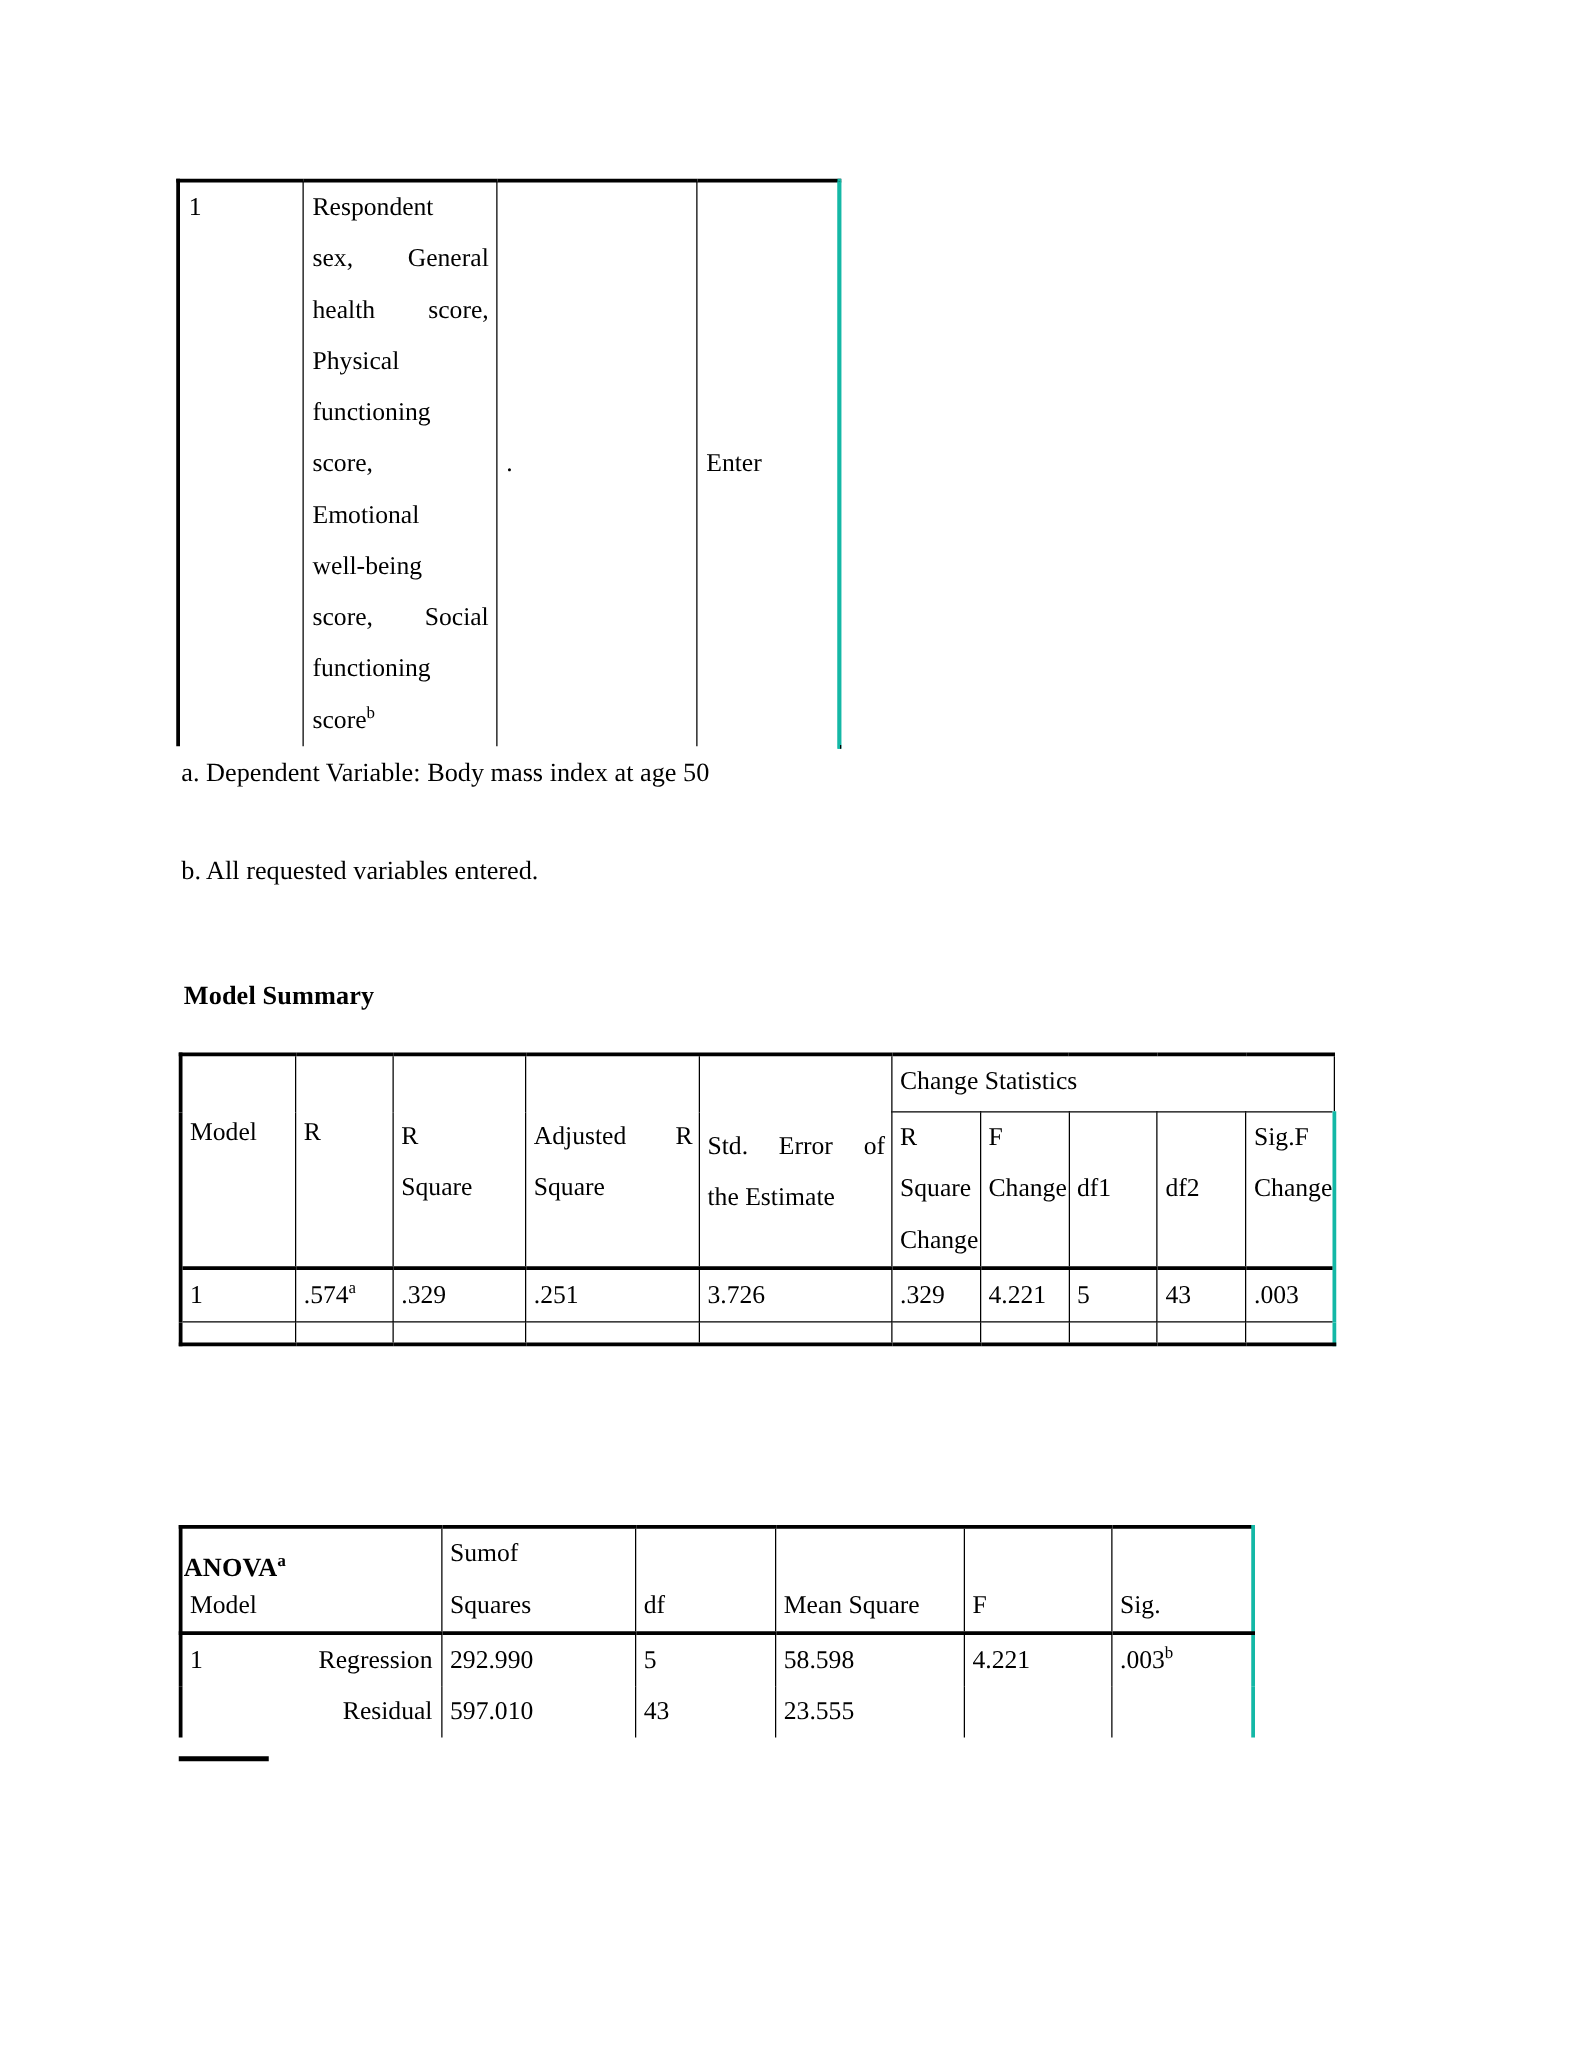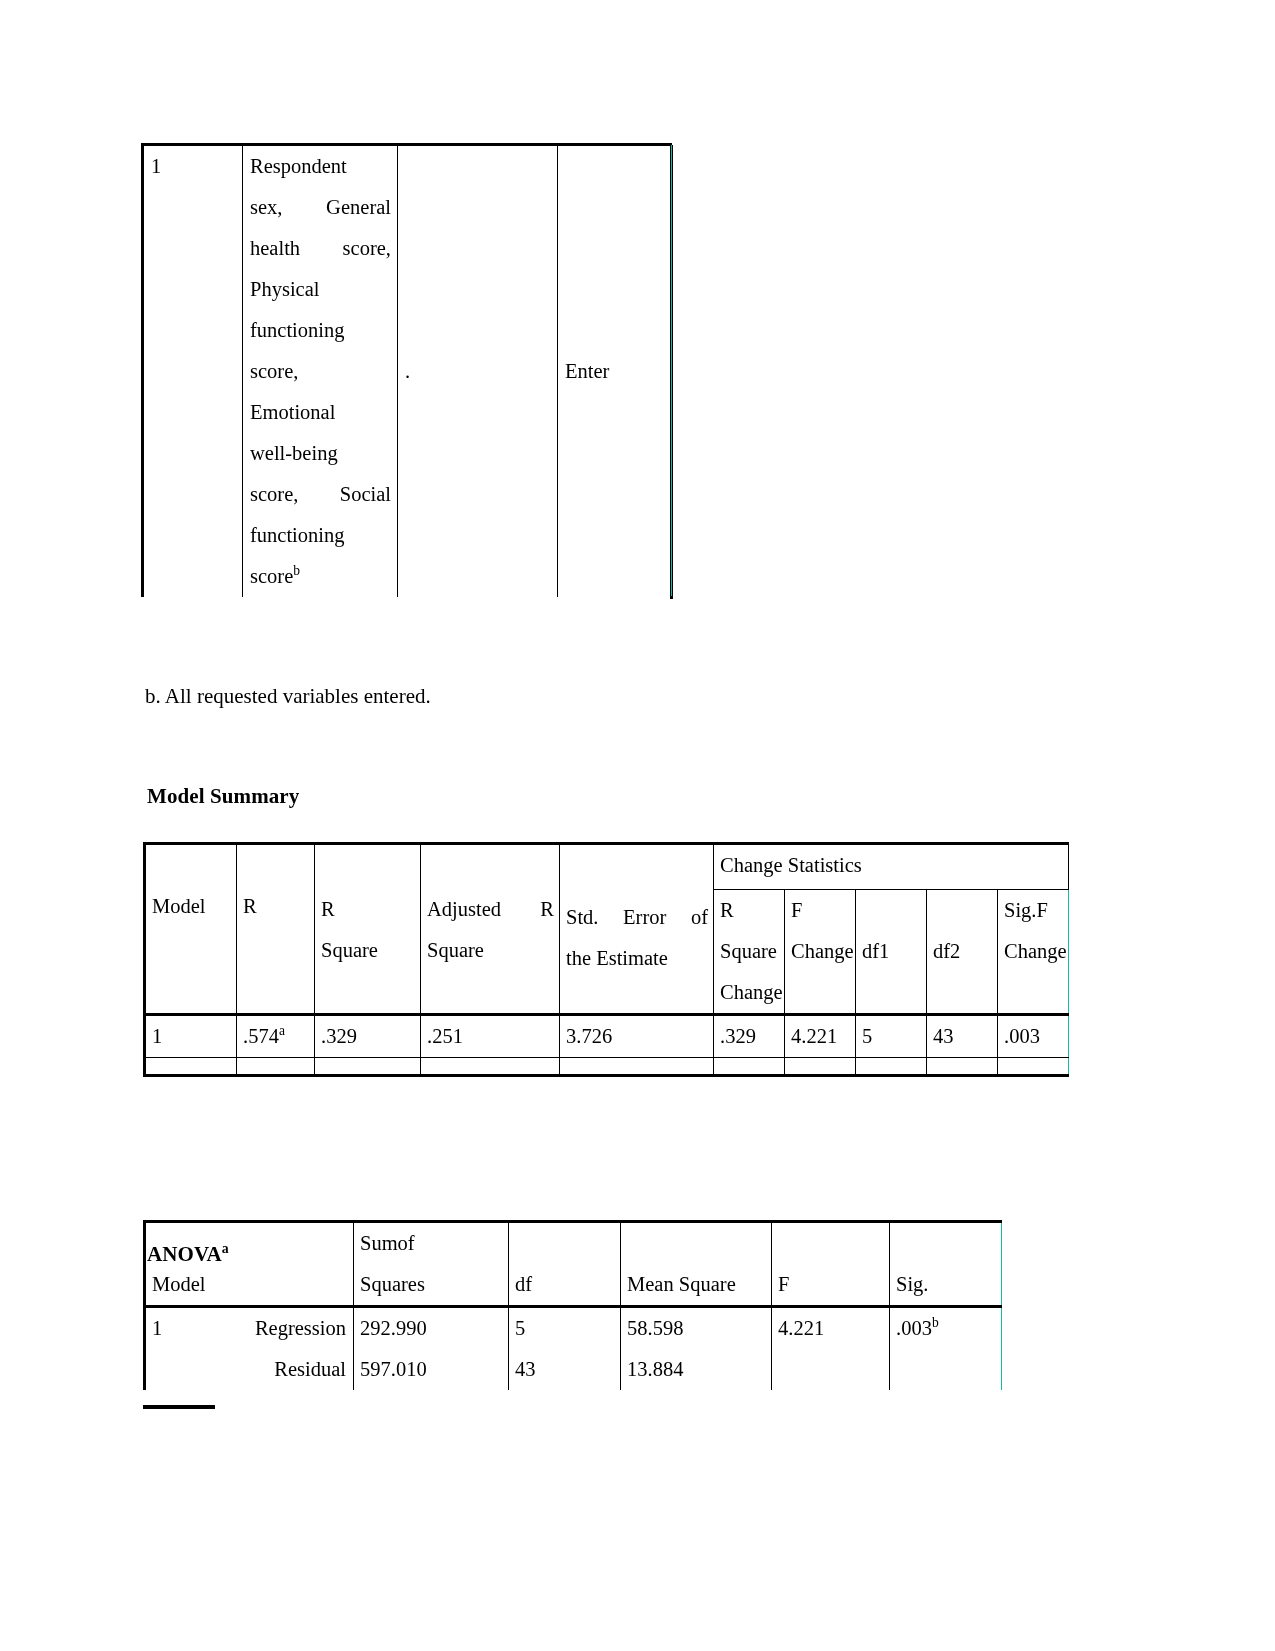--- a/index.html
+++ b/index.html
@@ -31,21 +31,21 @@
     font-size: 20.5px;
     line-height: 41px;
   }
   table.spss td {
     border: 1.5px solid #000;
     vertical-align: top;
     padding: 0 6px 0 7px;
     font-weight: normal;
   }
   table.spss td.nb-l { border-left: 3px solid #000; }
-  table.spss td.nb-r { border-right: 1px solid #14b8a6; }
+  table.spss td.nb-r { border-right: 3px solid #14b8a6; }
   table.spss td.nb-t { border-top: 3px solid #000; }
   table.spss td.nb-b { border-bottom: 3px solid #000; }
   table.spss td.no-b { border-bottom: none; }
   table.spss td.no-t { border-top: none; }
   .just {
     text-align: justify;
     text-align-last: justify;
     text-justify: inter-word;
   }
   .just-last-left {
@@ -179,20 +179,21 @@
     </tr>
     <tr>
           <td class="nb-l nb-b" style="border-top:none"></td>
           <td class="nb-b" style="border-top:none"></td>
           <td class="nb-b" style="border-top:none"></td>
           <td class="nb-b nb-r" style="border-top:none"></td>
         </tr>
   </tbody>
     </table>
 
+  <div class="footnote" id="fn-a-dep">a. Dependent Variable: Body mass index  at age 50</div>
   <div class="footnote" id="fn-b-all" style="text-align:left">b. All requested variables entered.</div>
 
   <div class="caption" id="cap-model-summary">Model Summary</div>
 
   <table class="spss" id="tbl-model-summary">
 
     <tbody>
         <tr>
       <td class="ms-c0 nb-l nb-t no-b" rowspan="2">
         <div style="padding-top:41px">Model</div>
@@ -304,20 +305,20 @@
     </tr>
     <tr>
       <td class="an-row nb-l no-b no-t">
         <div class="model-inline">
           <span></span>
           <span class="src indent-src">Residual</span>
         </div>
       </td>
       <td class="an-row no-b no-t">597.010</td>
       <td class="an-row no-b no-t">43</td>
-      <td class="an-row no-b no-t">13.884</td>
+      <td class="an-row no-b no-t">23.555</td>
     </tr>
   </tbody>
     </table>
 
   <div class="crop-rule"></div>
 
 </div>
 
 </body></html>

